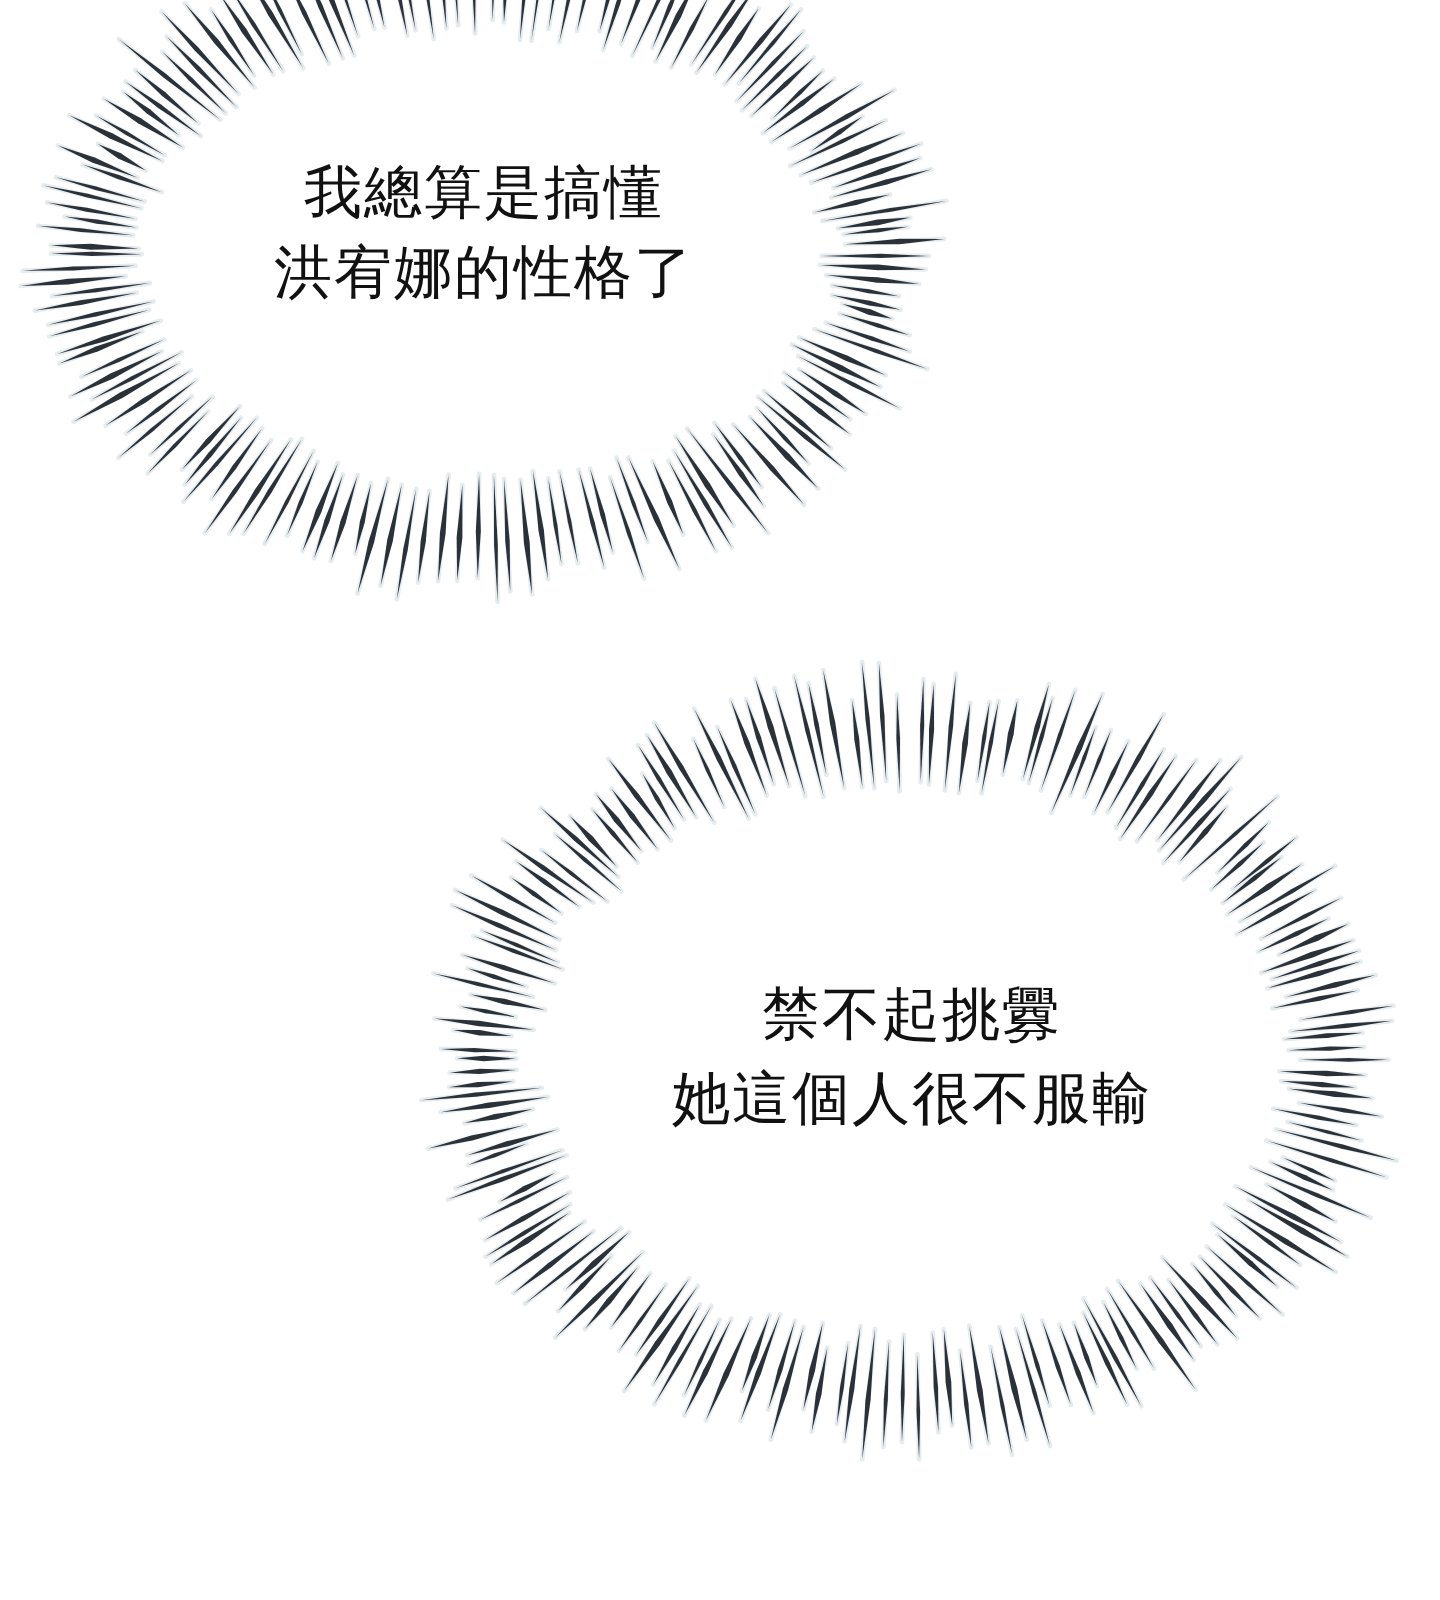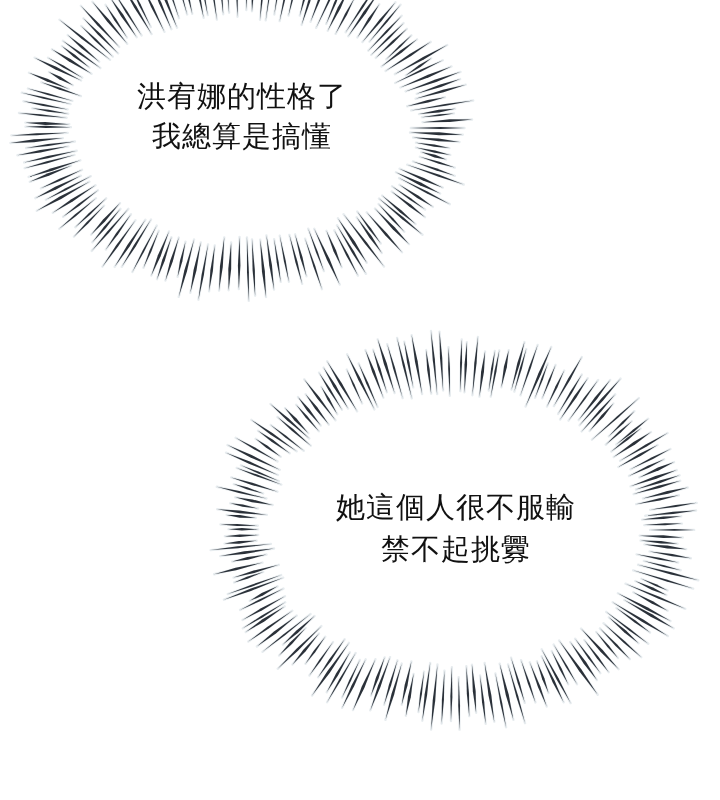--- a/index.html
+++ b/index.html
@@ -663,21 +663,21 @@
         <line x1="696.0956815648897" y1="510.43439061930576" x2="645.2232862021335" y2="515.8069623432303" stroke="#c9d4dc" stroke-width="2.4" stroke-opacity="0.45" stroke-linecap="round"></line>
         <polygon points="696.0956815648897,510.43439061930576 673.0855583483267,511.73902205736357 645.2232862021335,515.8069623432303 673.3206489549721,513.96507373278" fill="#2b3139"></polygon>
         <line x1="681.2322811767102" y1="516.3243648921504" x2="642.0341502885664" y2="519.6050700155199" stroke="#c9d4dc" stroke-width="2.4" stroke-opacity="0.45" stroke-linecap="round"></line>
         <polygon points="681.2322811767102,516.3243648921504 663.4918923693289,516.591179050247 642.0341502885664,519.6050700155199 663.6943521847621,519.0101853450864" fill="#2b3139"></polygon>
         <line x1="681.9557729382917" y1="523.5906855009713" x2="644.3101438204042" y2="525.0846781351834" stroke="#c9d4dc" stroke-width="2.4" stroke-opacity="0.45" stroke-linecap="round"></line>
         <polygon points="681.9557729382917,523.5906855009713 664.9734468981607,523.209883681663 644.3101438204042,525.0846781351834 665.0570327723241,525.3160806910704" fill="#2b3139"></polygon>
       </g>
   </svg>
 
   <div class="bubble-text" id="text-1">
+    <span class="line">我總算是搞懂</span>
     <span class="line">洪宥娜的性格了</span>
-    <span class="line">我總算是搞懂</span>
   </div>
 
   <div class="bubble-text" id="text-2">
+    <span class="line">禁不起挑釁</span>
     <span class="line">她這個人很不服輸</span>
-    <span class="line">禁不起挑釁</span>
   </div>
 </div>
 
 </body></html>

